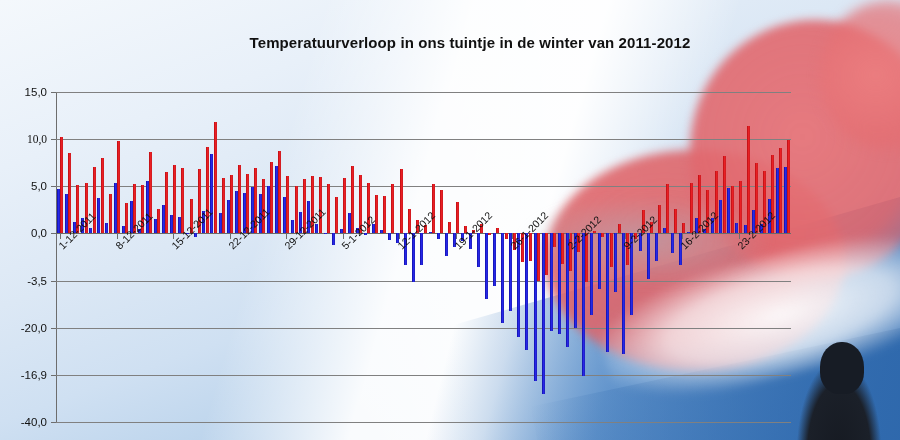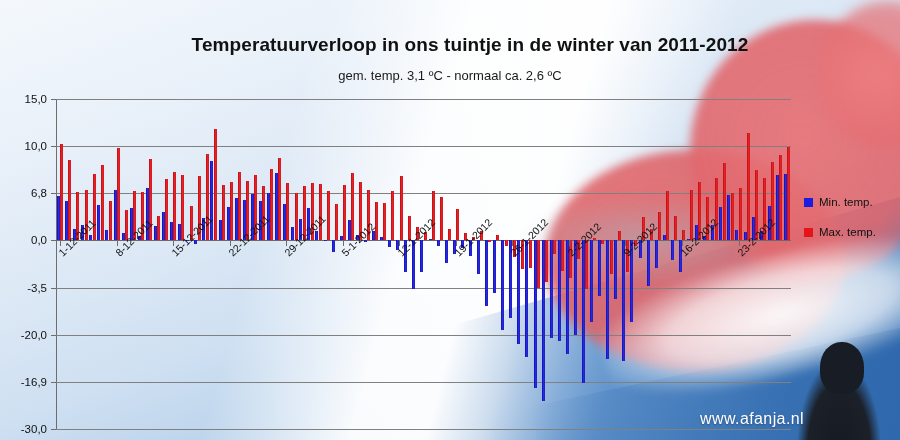--- a/index.html
+++ b/index.html
@@ -61,28 +61,28 @@
   }
   .silhouette-head{
     right:36px;bottom:46px;width:44px;height:52px;border-radius:48% 48% 42% 42%;
     background:#171c25;
   }
 
   
   #chart{position:absolute;inset:0;}
   .title{
     position:absolute;left:0;right:0;top:34px;text-align:center;
-    font-size:19px;font-weight:bold;color:#111;letter-spacing:.1px;padding-left:40px;
+    font-size:15px;font-weight:bold;color:#111;letter-spacing:.1px;padding-left:40px;
   }
   .subtitle{
     position:absolute;left:0;right:0;top:68px;text-align:center;
     font-size:13px;color:#1a1a1a;
   }
   #plot{
-    position:absolute;left:56px;top:92px;width:735px;height:330px;margin-top:7px;
+    position:absolute;left:56px;top:92px;width:735px;height:330px;
   }
   .gridline{position:absolute;left:0;width:100%;height:1px;background:#808080;}
   .zeroline{position:absolute;left:0;width:100%;height:1px;background:#6a6a6a;}
   .yaxis{position:absolute;left:0;top:0;width:1px;height:100%;background:#6d6d6d;}
   .ytick{position:absolute;left:-5px;width:5px;height:1px;background:#6d6d6d;}
   .ylabel{
     position:absolute;right:calc(100% + 9px);transform:translateY(-50%);
     font-size:11.5px;color:#111;white-space:nowrap;
   }
   .xtick{position:absolute;width:1px;height:6px;background:#6d6d6d;}
@@ -120,51 +120,50 @@
   <div class="bg-layer red-blob-c"></div>
   <div class="bg-layer white-gap"></div>
   <div class="bg-layer grey-streak"></div>
   <div class="bg-layer silhouette"></div>
   <div class="bg-layer silhouette-head"></div>
 </div>
 
 <div id="chart">
 
   <div class="title">Temperatuurverloop in ons tuintje in de winter van 2011-2012</div>
-  <div class="subtitle">gem.  temp.  3,1 ºC - normaal  ca. 2,6 ºC</div>
 
   <div id="plot">
     <div class="yaxis"></div>
     <div id="grid-layer">
         <div class="gridline" style="top: 0px;"></div>
         <div class="gridline" style="top: 47.1429px;"></div>
         <div class="gridline" style="top: 94.2857px;"></div>
         <div class="zeroline" style="top: 141.429px;"></div>
         <div class="gridline" style="top: 188.571px;"></div>
         <div class="gridline" style="top: 235.714px;"></div>
         <div class="gridline" style="top: 282.857px;"></div>
         <div class="gridline" style="top: 330px;"></div>
       </div>
     <div id="ylabel-layer">
         <div class="ytick" style="top: 0px;"></div>
         <div class="ylabel" style="top: 0px;">15,0</div>
         <div class="ytick" style="top: 47.1429px;"></div>
-        <div class="ylabel" style="top: 47.1429px;">10,0</div>
+        <div class="ylabel" style="top: 47.1429px; font-family: Liberation Serif, serif;">10,0</div>
         <div class="ytick" style="top: 94.2857px;"></div>
-        <div class="ylabel" style="top: 94.2857px;">6,8</div>
+        <div class="ylabel" style="top: 94.2857px;">5,0</div>
         <div class="ytick" style="top: 141.429px;"></div>
         <div class="ylabel" style="top: 141.429px;">0,0</div>
         <div class="ytick" style="top: 188.571px;"></div>
         <div class="ylabel" style="top: 188.571px;">-3,5</div>
         <div class="ytick" style="top: 235.714px;"></div>
         <div class="ylabel" style="top: 235.714px;">-20,0</div>
         <div class="ytick" style="top: 282.857px;"></div>
         <div class="ylabel" style="top: 282.857px;">-16,9</div>
         <div class="ytick" style="top: 330px;"></div>
-        <div class="ylabel" style="top: 330px;">-30,0</div>
+        <div class="ylabel" style="top: 330px;">-40,0</div>
       </div>
     <div id="bars-layer">
         <div class="bar min" style="left: 1px; top: 97.1143px; height: 44.3143px;"></div>
         <div class="bar max" style="left: 4.3px; top: 45.2571px; height: 96.1714px;"></div>
         <div class="bar min" style="left: 9.08px; top: 101.829px; height: 39.6px;"></div>
         <div class="bar max" style="left: 12.38px; top: 61.2857px; height: 80.1429px;"></div>
         <div class="bar min" style="left: 17.15px; top: 130.114px; height: 11.3143px;"></div>
         <div class="bar max" style="left: 20.45px; top: 93.3429px; height: 48.0857px;"></div>
         <div class="bar min" style="left: 25.23px; top: 126.343px; height: 15.0857px;"></div>
         <div class="bar max" style="left: 28.53px; top: 90.5143px; height: 50.9143px;"></div>
@@ -366,25 +365,14 @@
         <div class="xlabel" style="left: 508.885px; top: 151.429px;">2-2-2012</div>
         <div class="xtick" style="left: 569.423px; top: 141.429px;"></div>
         <div class="xlabel" style="left: 565.423px; top: 151.429px;">9-2-2012</div>
         <div class="xtick" style="left: 625.962px; top: 141.429px;"></div>
         <div class="xlabel" style="left: 621.962px; top: 151.429px;">16-2-2012</div>
         <div class="xtick" style="left: 682.5px; top: 141.429px;"></div>
         <div class="xlabel" style="left: 678.5px; top: 151.429px;">23-2-2012</div>
       </div>
   </div>
 
-  <div id="legend">
-    <div class="legend-row">
-      <span class="legend-swatch min"></span>
-      <span>Min. temp.</span>
-    </div>
-    <div class="legend-row">
-      <span class="legend-swatch max"></span>
-      <span>Max. temp.</span>
-    </div>
-  </div>
-
-  <div id="watermark">www.afanja.nl</div>
+
 </div>
 
 </body></html>

